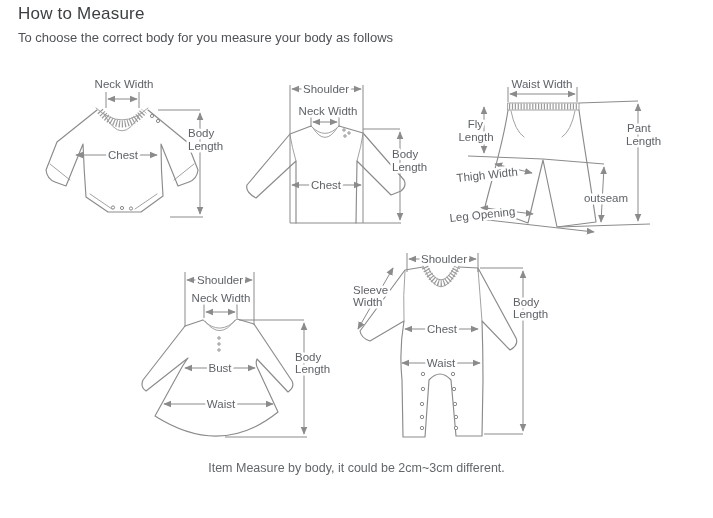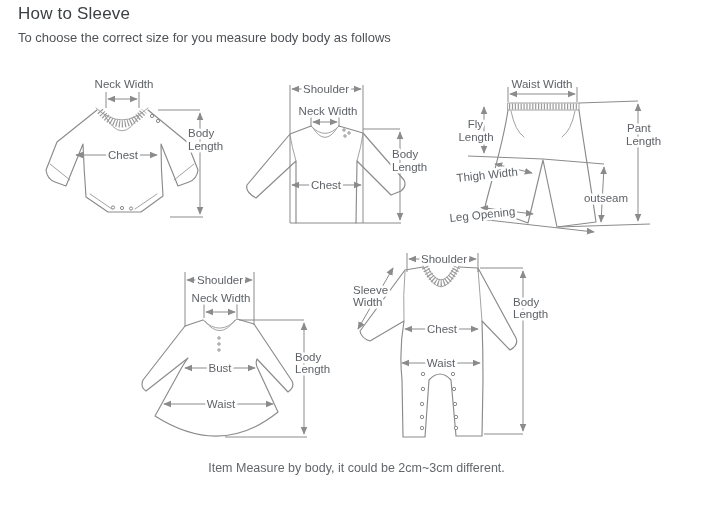--- a/index.html
+++ b/index.html
@@ -21,22 +21,22 @@
   .dim{fill:none;stroke:#8b8b8b;stroke-width:1;}
   .dot{fill:#ffffff;stroke:#8b8b8b;stroke-width:1;}
   text.lbl{font-family:"Liberation Sans",sans-serif;font-size:11.5px;fill:#5f6368;
            stroke:#ffffff;stroke-width:5px;paint-order:stroke;stroke-linejoin:round;}
 </style>
 </head>
 <body>
 
 <div class="page">
 
-  <h1 class="title">How to Sleeve</h1>
-  <p class="subtitle">To choose the correct size for you measure body body as follows</p>
+  <h1 class="title">How to Measure</h1>
+  <p class="subtitle">To choose the correct body for you measure your body as follows</p>
 
   <svg class="diagram" width="713" height="518" viewBox="0 0 713 518" xmlns="http://www.w3.org/2000/svg">
     <defs>
       <marker id="arr" viewBox="0 0 10 10" refX="9" refY="5" markerWidth="8" markerHeight="8" orient="auto-start-reverse">
         <path d="M0,0.8 L10,5 L0,9.2 Z" fill="#8b8b8b"></path>
       </marker>
     </defs>
 
     <g>
       <path class="ln" d="M97,110 L57,142 L46,170 Q47,179 55,182 L66,186 L83,144 Q84,170 86,197 L108,212 L141,212 L163,196 Q161,170 161,144 L178,186 L189,182 Q197,179 198,170 L187,142 L148,110"></path>

